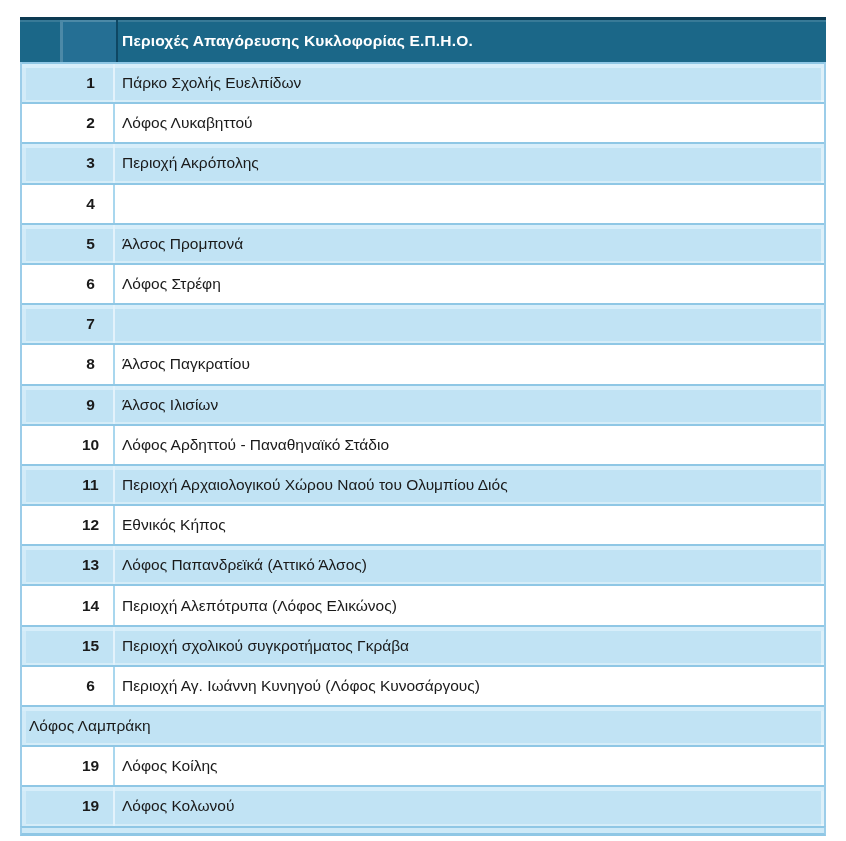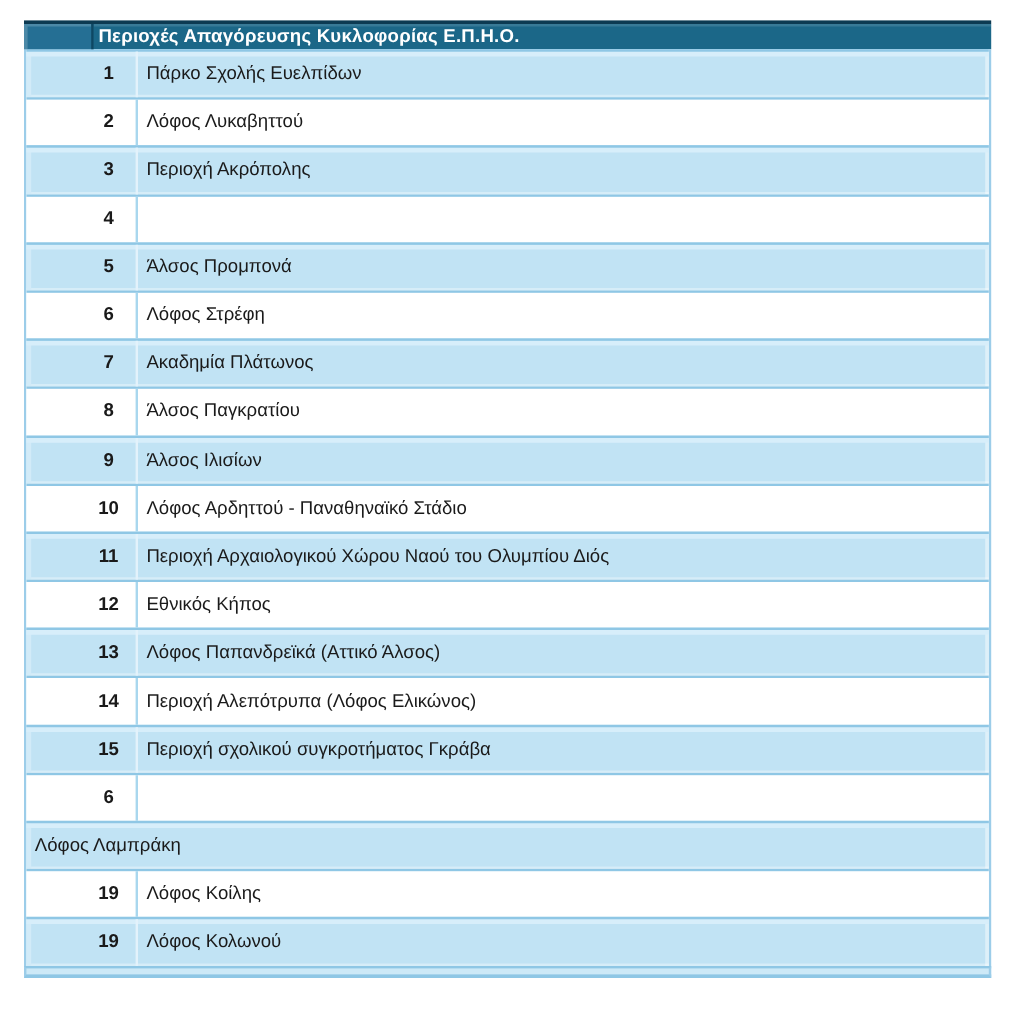--- a/index.html
+++ b/index.html
@@ -6,22 +6,23 @@
   body{
     width:846px;height:841px;background:#ffffff;
     font-family:"Liberation Sans", sans-serif;
     color:#1a1a1a;position:relative;overflow:hidden;
   }
   .table{
     position:absolute;left:20px;top:17px;width:806px;
   }
   .top-border{height:3px;background:#0C3A52;}
   .header{
-    display:flex;align-items:stretch;height:21px;background:#1B6788;
+    display:flex;align-items:stretch;height:42px;background:#1B6788;
     box-shadow:inset 0 2px 0 rgba(255,255,255,0.13);
+    padding-left:40px;
   }
   .corner{
     width:58px;background:#256F94;border-right:2px solid #0E4763;
     box-sizing:border-box;
     box-shadow:inset 3px 2px 0 rgba(255,255,255,0.18);
   }
   .title{
     color:#ffffff;font-weight:bold;font-size:15.5px;
     display:flex;align-items:center;padding-left:4px;letter-spacing:0.2px;
   }
@@ -87,21 +88,20 @@
       <div class="row blue">
     <div class="num">5</div>
     <div class="name">Άλσος Προμπονά</div>
   </div>
       <div class="row white">
     <div class="num">6</div>
     <div class="name">Λόφος Στρέφη</div>
   </div>
       <div class="row blue">
     <div class="num">7</div>
-    <div class="name">Ακαδημία Πλάτωνος</div>
   </div>
       <div class="row white">
     <div class="num">8</div>
     <div class="name">Άλσος Παγκρατίου</div>
   </div>
       <div class="row blue">
     <div class="num">9</div>
     <div class="name">Άλσος Ιλισίων</div>
   </div>
       <div class="row white">
@@ -123,20 +123,21 @@
       <div class="row white">
     <div class="num">14</div>
     <div class="name">Περιοχή Αλεπότρυπα (Λόφος Ελικώνος)</div>
   </div>
       <div class="row blue">
     <div class="num">15</div>
     <div class="name">Περιοχή σχολικού συγκροτήματος Γκράβα</div>
   </div>
       <div class="row white">
     <div class="num">6</div>
+    <div class="name">Περιοχή Αγ. Ιωάννη Κυνηγού (Λόφος Κυνοσάργους)</div>
   </div>
       <div class="row blue">
     <div class="name">Λόφος Λαμπράκη</div>
   </div>
       <div class="row white">
     <div class="num">19</div>
     <div class="name">Λόφος Κοίλης</div>
   </div>
       <div class="row blue">
     <div class="num">19</div>

